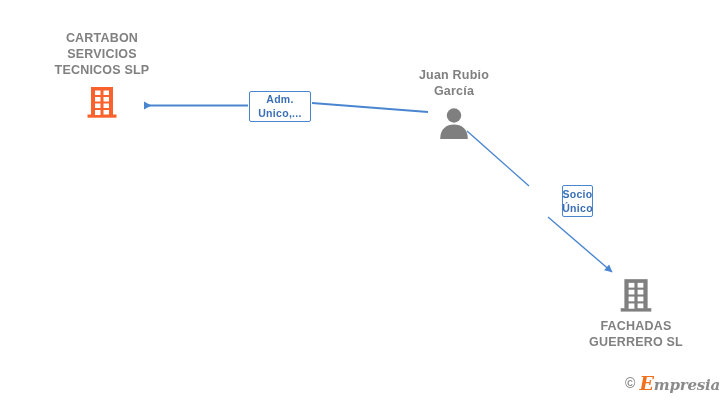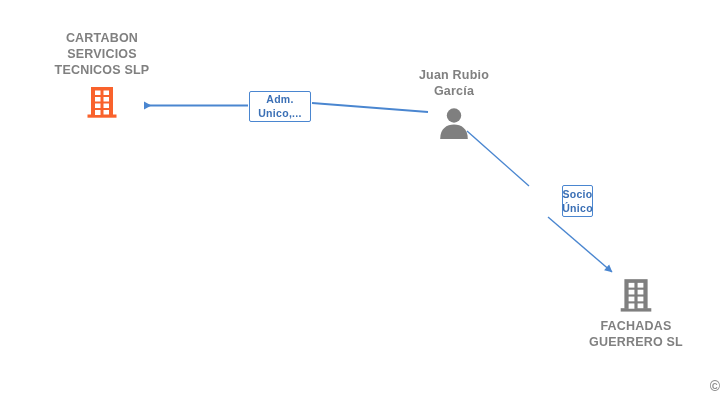--- a/index.html
+++ b/index.html
@@ -222,15 +222,16 @@
   </div>
 
   <div class="edge-label" id="edge-label-adm">Adm.
 Unico,...</div>
 
   <div class="edge-label" id="edge-label-socio">Socio
 Único</div>
 
   <div id="watermark">
     <span class="wm-copy">©</span>
+    <span class="wm-brand"><span class="wm-brand-initial">E</span><span>mpresia</span></span>
   </div>
 
 </div>
 
 </body></html>

